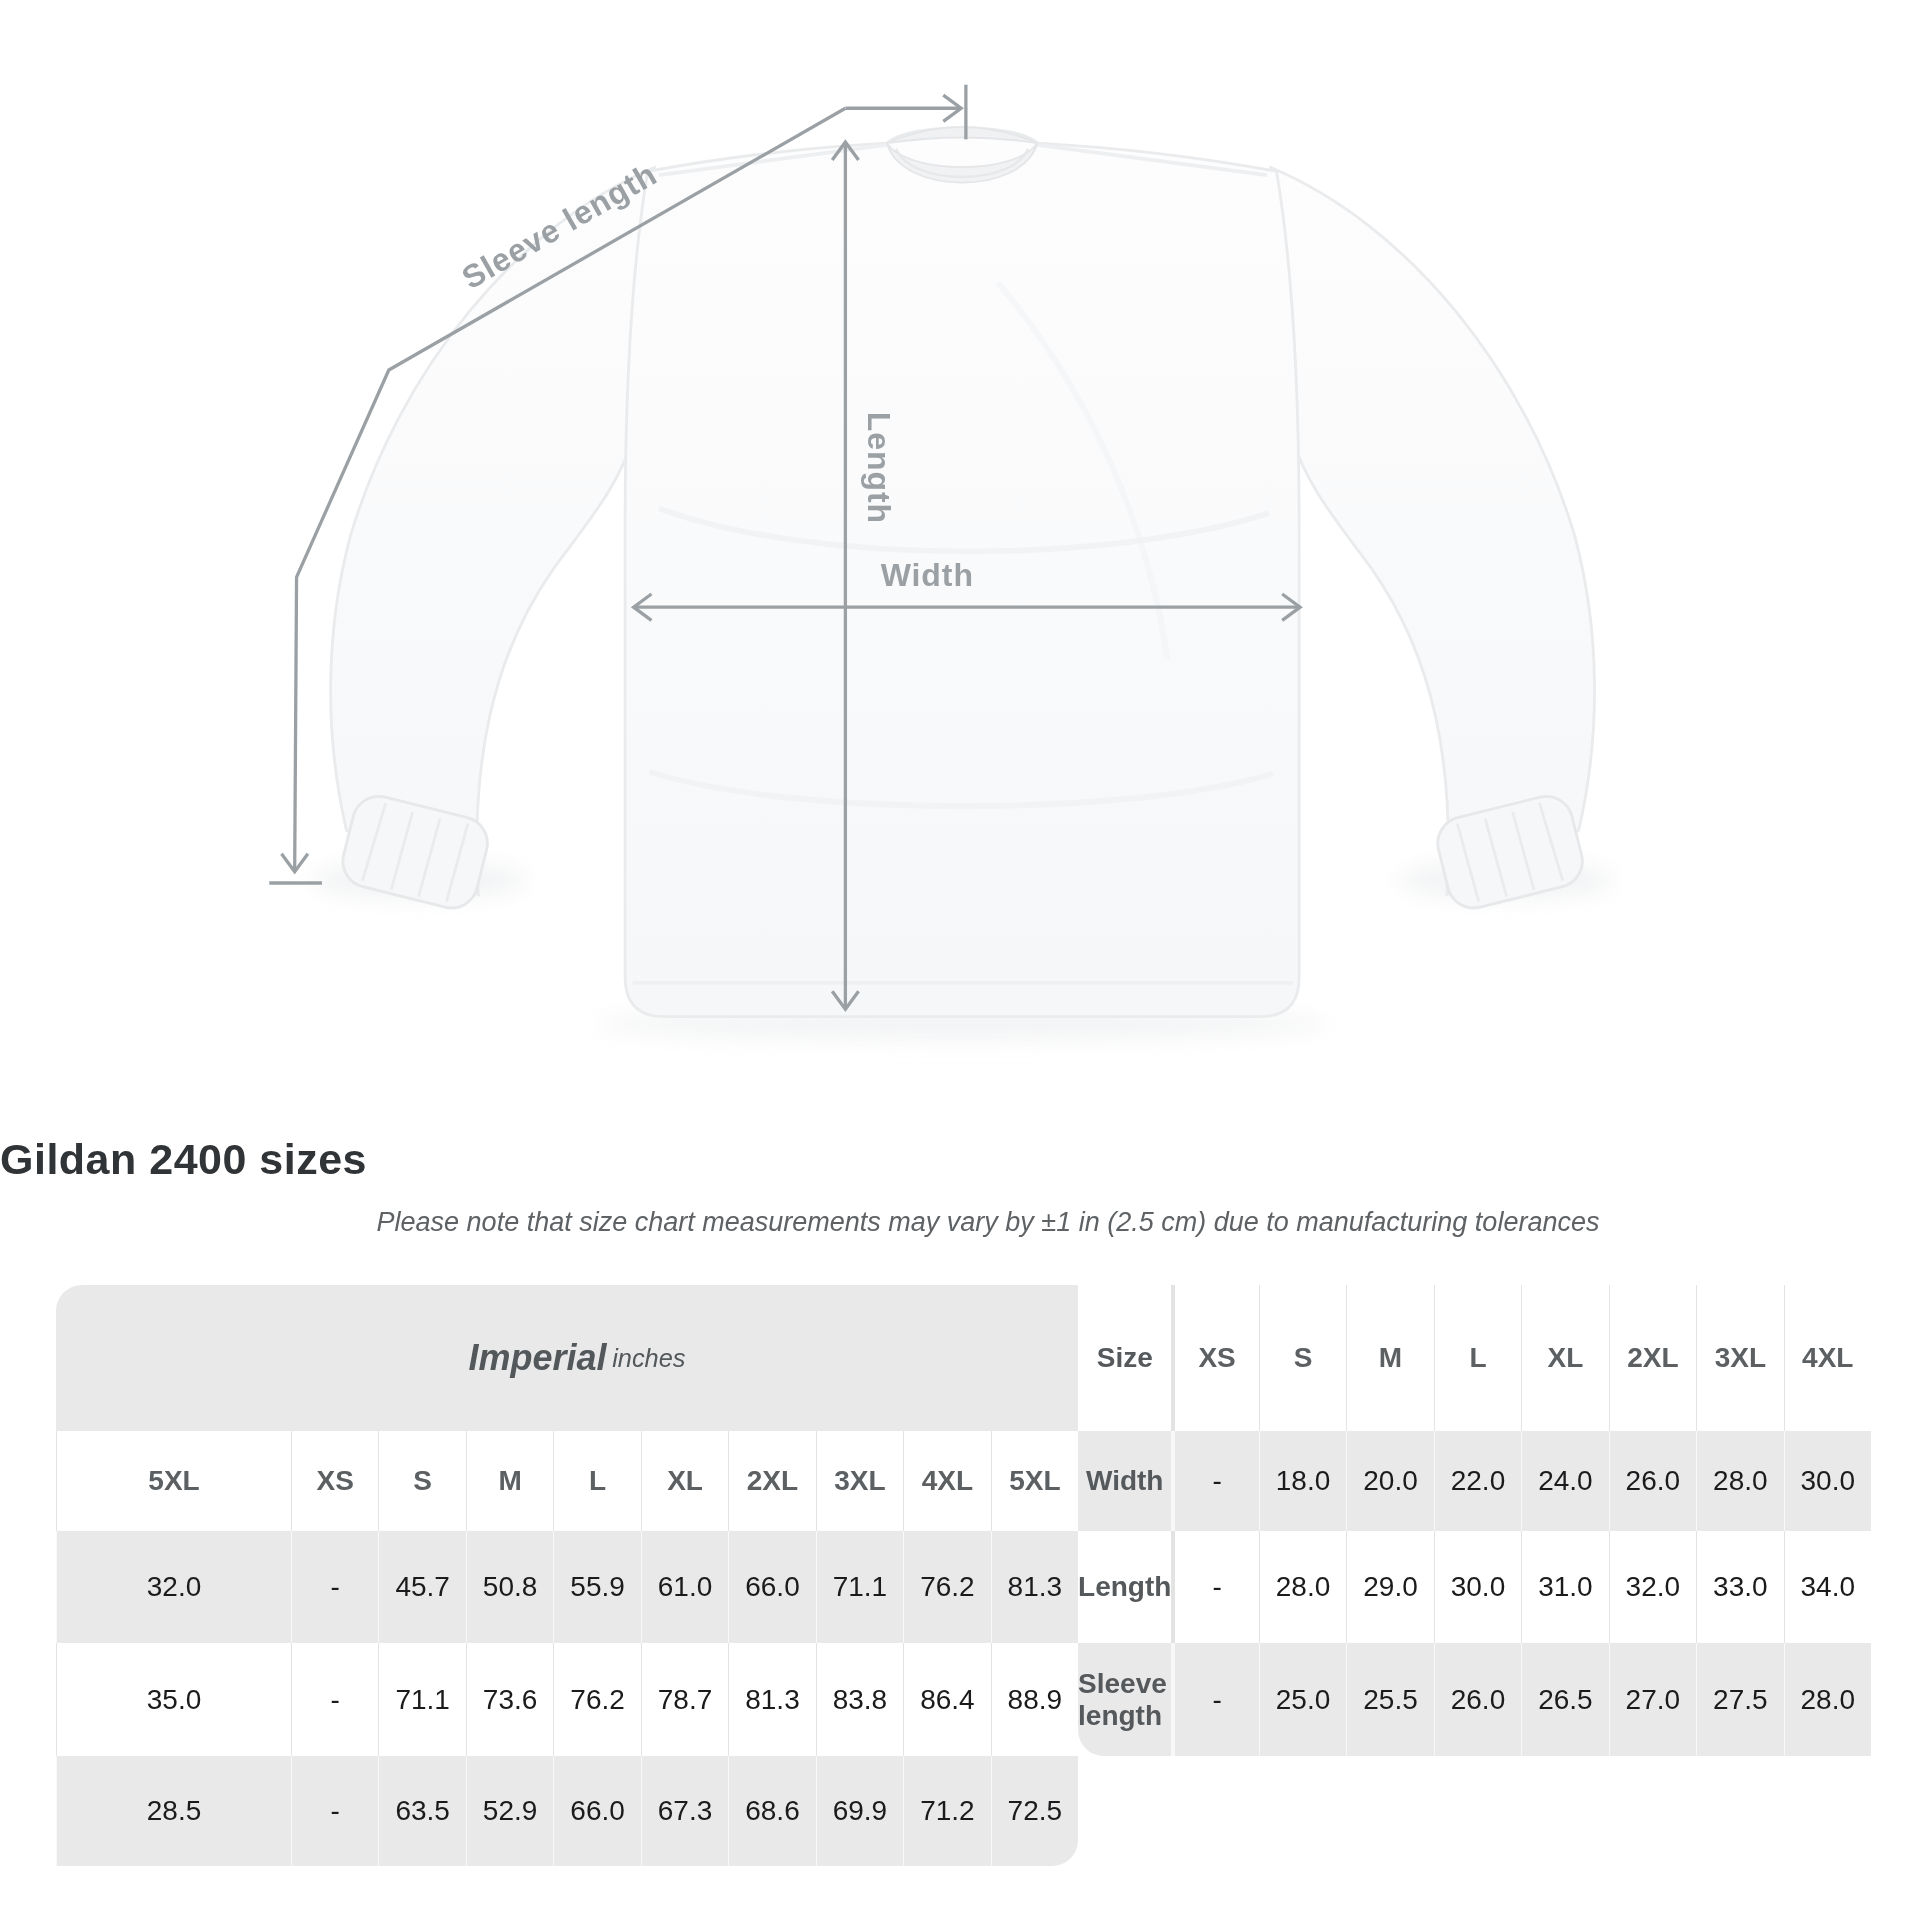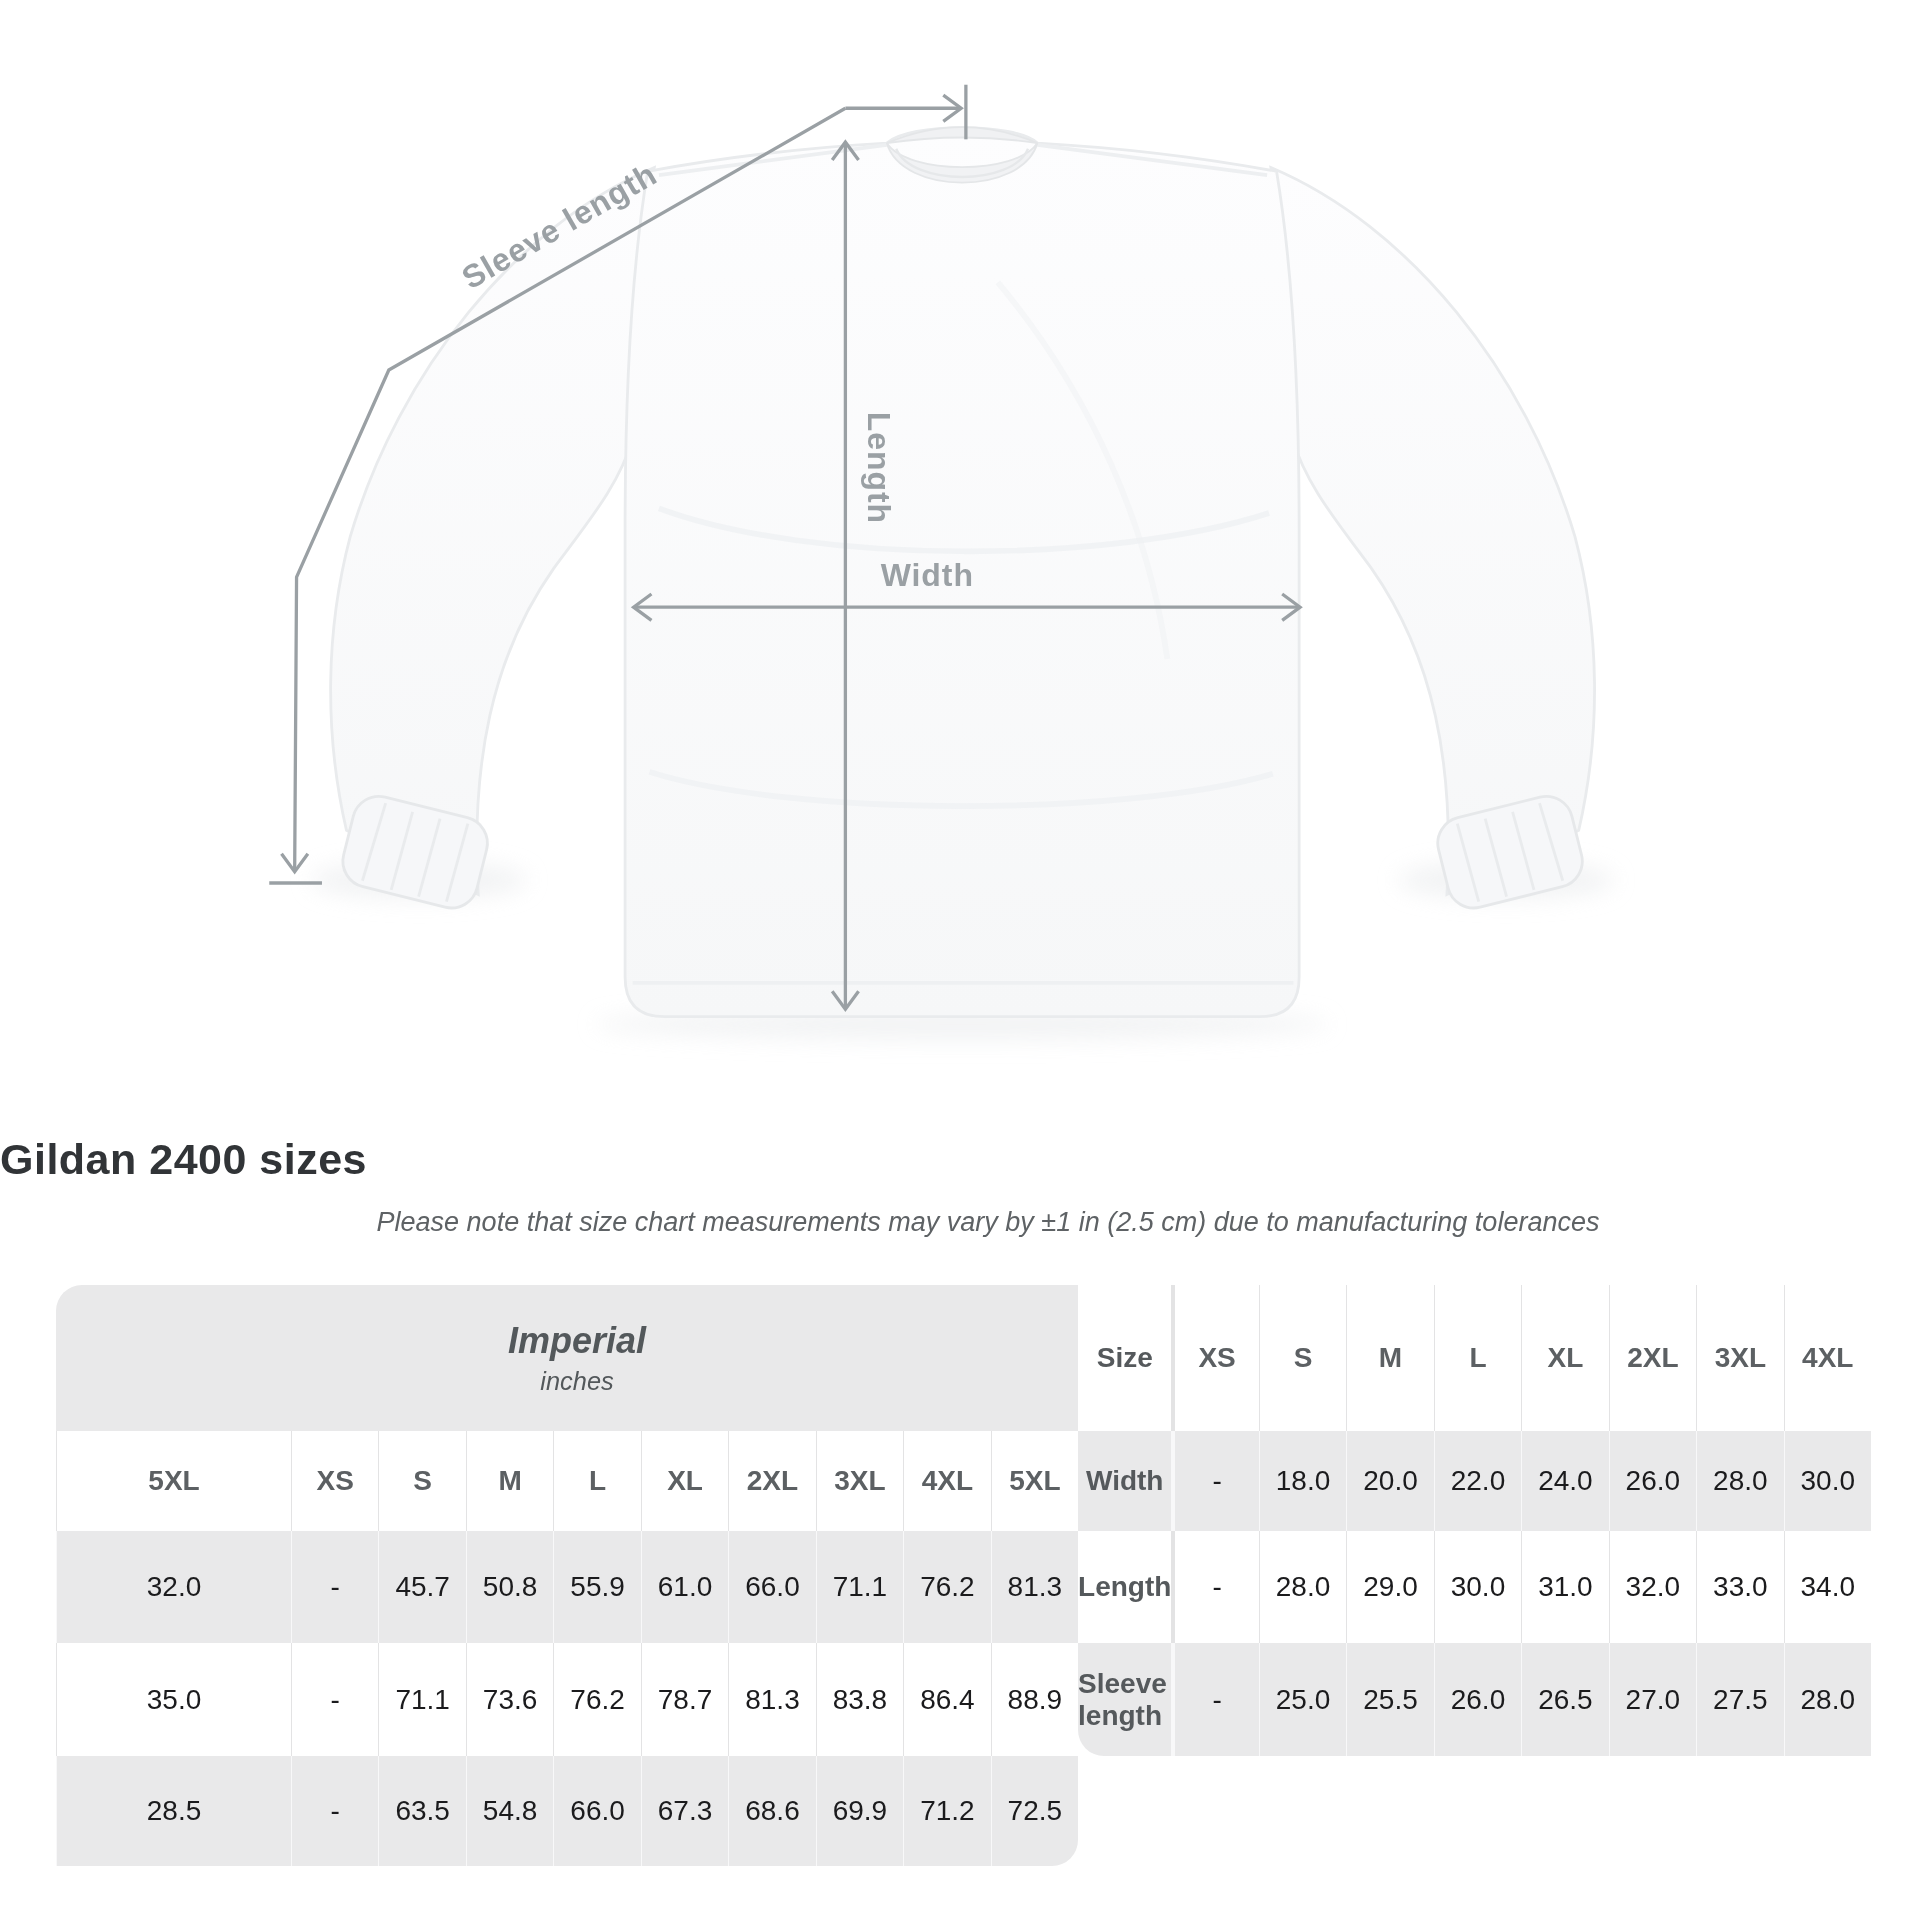--- a/index.html
+++ b/index.html
@@ -9,21 +9,21 @@
   .title{position:absolute;top:1135px;left:0;width:100%;text-align:left;
          font-size:43px;font-weight:700;color:#313437;letter-spacing:0.5px;}
   .subtitle{position:absolute;top:1207px;left:0;width:100%;text-align:center;
             font-size:27px;font-style:italic;color:#5e6265;padding-left:24px;}
   .size-table{position:absolute;left:56px;top:1285px;width:1815px;height:581px;
               display:grid;grid-template-columns:235px repeat(18,1fr);
               grid-template-rows:146px 100px 112px 113px 110px;grid-auto-flow:row;}
   .c{display:flex;align-items:center;justify-content:center;font-size:28px;color:#1b1b1d;
      background:#ffffff;}
   .g{background:#e9e9ea;}
-  .unit{flex-direction:column;gap:5.6px;background:#e9e9ea;padding-left:20px;}
+  .unit{flex-direction:row;gap:5.6px;background:#e9e9ea;padding-left:20px;}
   .u-imp{grid-column:1/11;border-top-left-radius:26px;}
   .u-met{grid-column:11/20;border-top-right-radius:26px;}
   .unit-label{font-size:36px;font-weight:700;font-style:italic;color:#53585b;}
   .unit-sub{font-size:25.4px;font-style:italic;color:#53585b;text-align:center;}
   .lab{font-weight:700;color:#55595c;}
   .sz{font-weight:700;color:#5c6063;}
   .sep{border-left:1.9px solid #e3e3e4;}
   .g.sep{border-left-color:#f8f8f9;}
   .sepX{border-left-width:4.7px;}
   .blc{border-bottom-left-radius:26px;}
@@ -190,21 +190,21 @@
     <div class="c g sep">25.0</div>
     <div class="c g sep">25.5</div>
     <div class="c g sep">26.0</div>
     <div class="c g sep">26.5</div>
     <div class="c g sep">27.0</div>
     <div class="c g sep">27.5</div>
     <div class="c g sep">28.0</div>
     <div class="c g sep">28.5</div>
     <div class="c g sep">-</div>
     <div class="c g sep">63.5</div>
-    <div class="c g sep">54.8</div>
+    <div class="c g sep">52.9</div>
     <div class="c g sep">66.0</div>
     <div class="c g sep">67.3</div>
     <div class="c g sep">68.6</div>
     <div class="c g sep">69.9</div>
     <div class="c g sep">71.2</div>
     <div class="c g sep brc">72.5</div>
 
   </div>
 </div>
 

